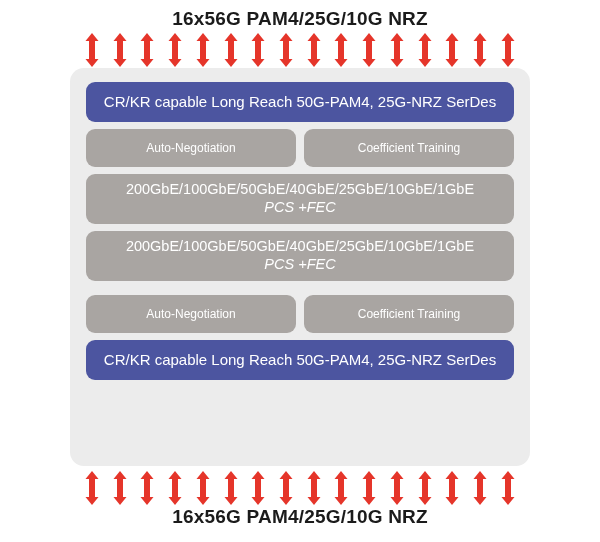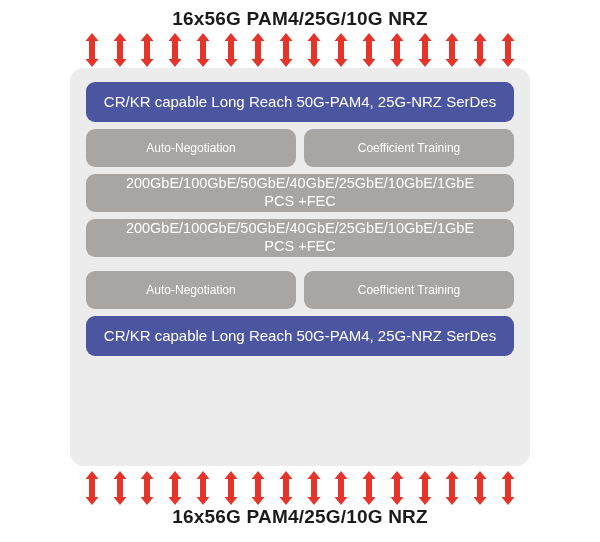--- a/index.html
+++ b/index.html
@@ -102,27 +102,28 @@
     font-size: 12px;
   }
 
   .block.half {
     flex: 1 1 50%;
     height: 38px;
   }
 
   .block.full {
     flex: 1 1 100%;
-    height: 38px;
+    height: 50px;
     font-size: 14.5px;
     justify-content: center;
   }
 
   .block.full .line2 {
     display: block;
+    font-style: italic;
   }
 </style>
 </head>
 <body>
 
 <div class="diagram">
 
   <div class="edge-label top">16x56G PAM4/25G/10G NRZ</div>
 
   <div class="arrow-row top" id="arrow-row-top">

